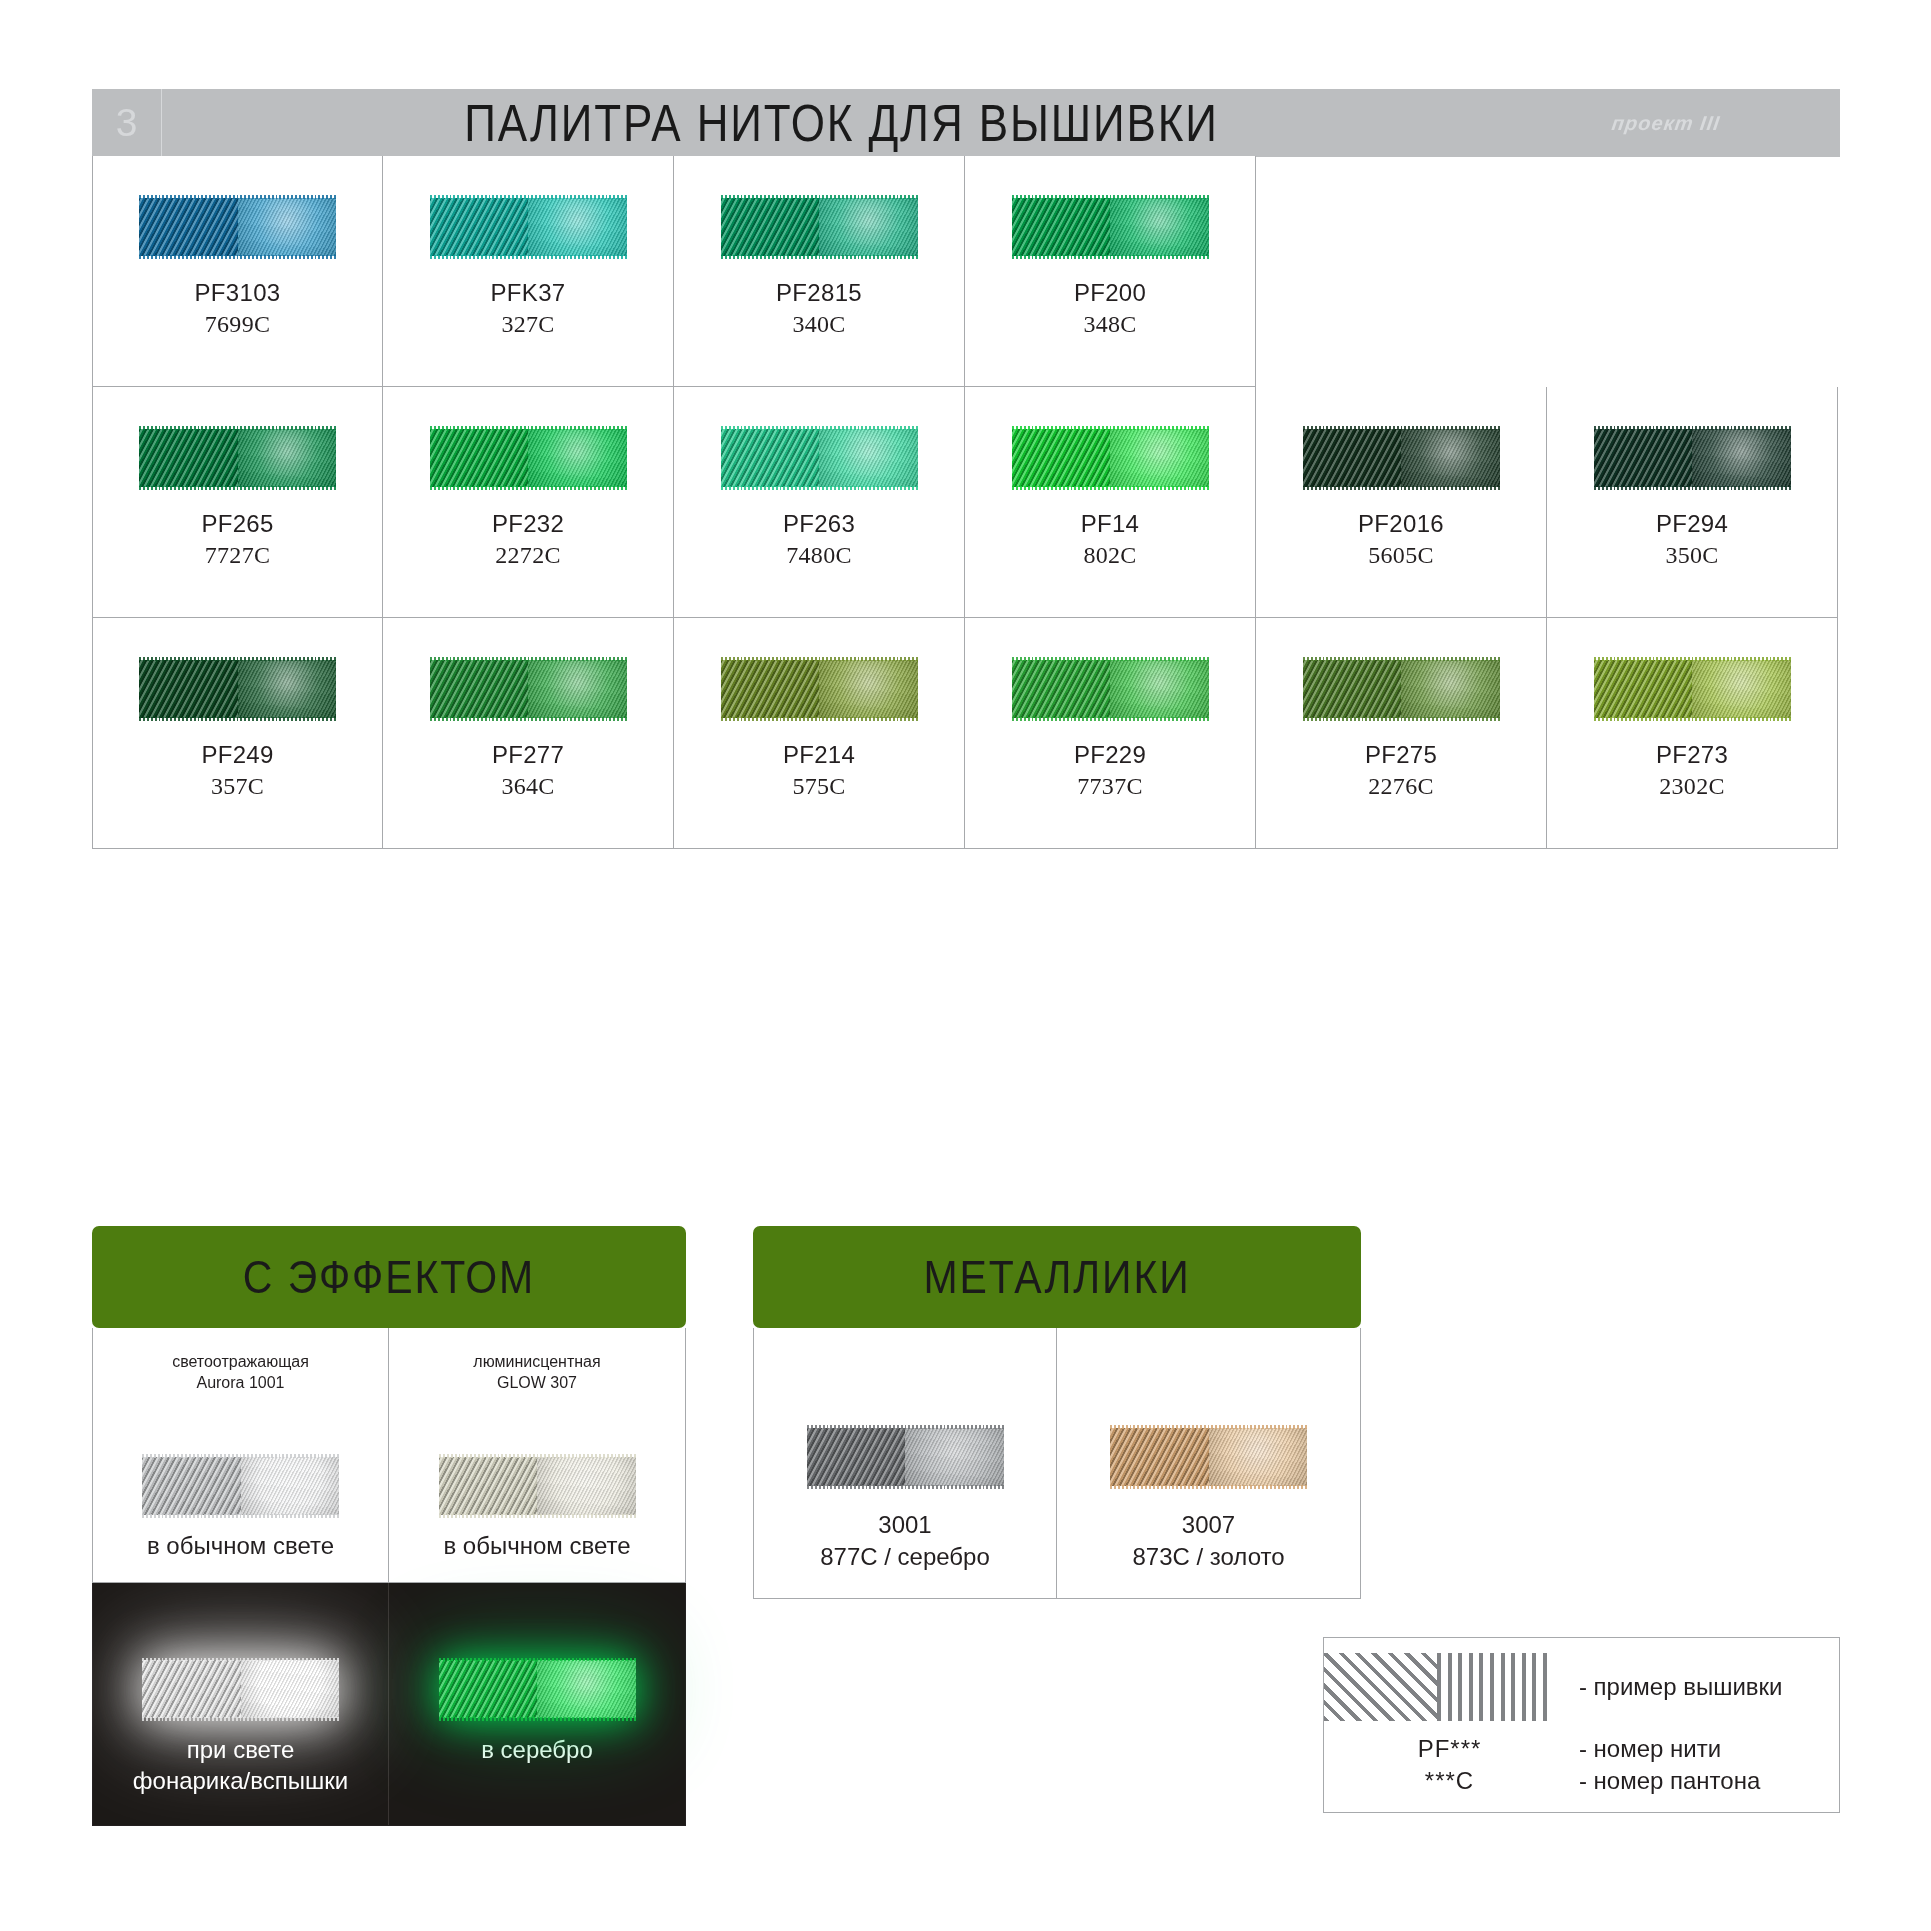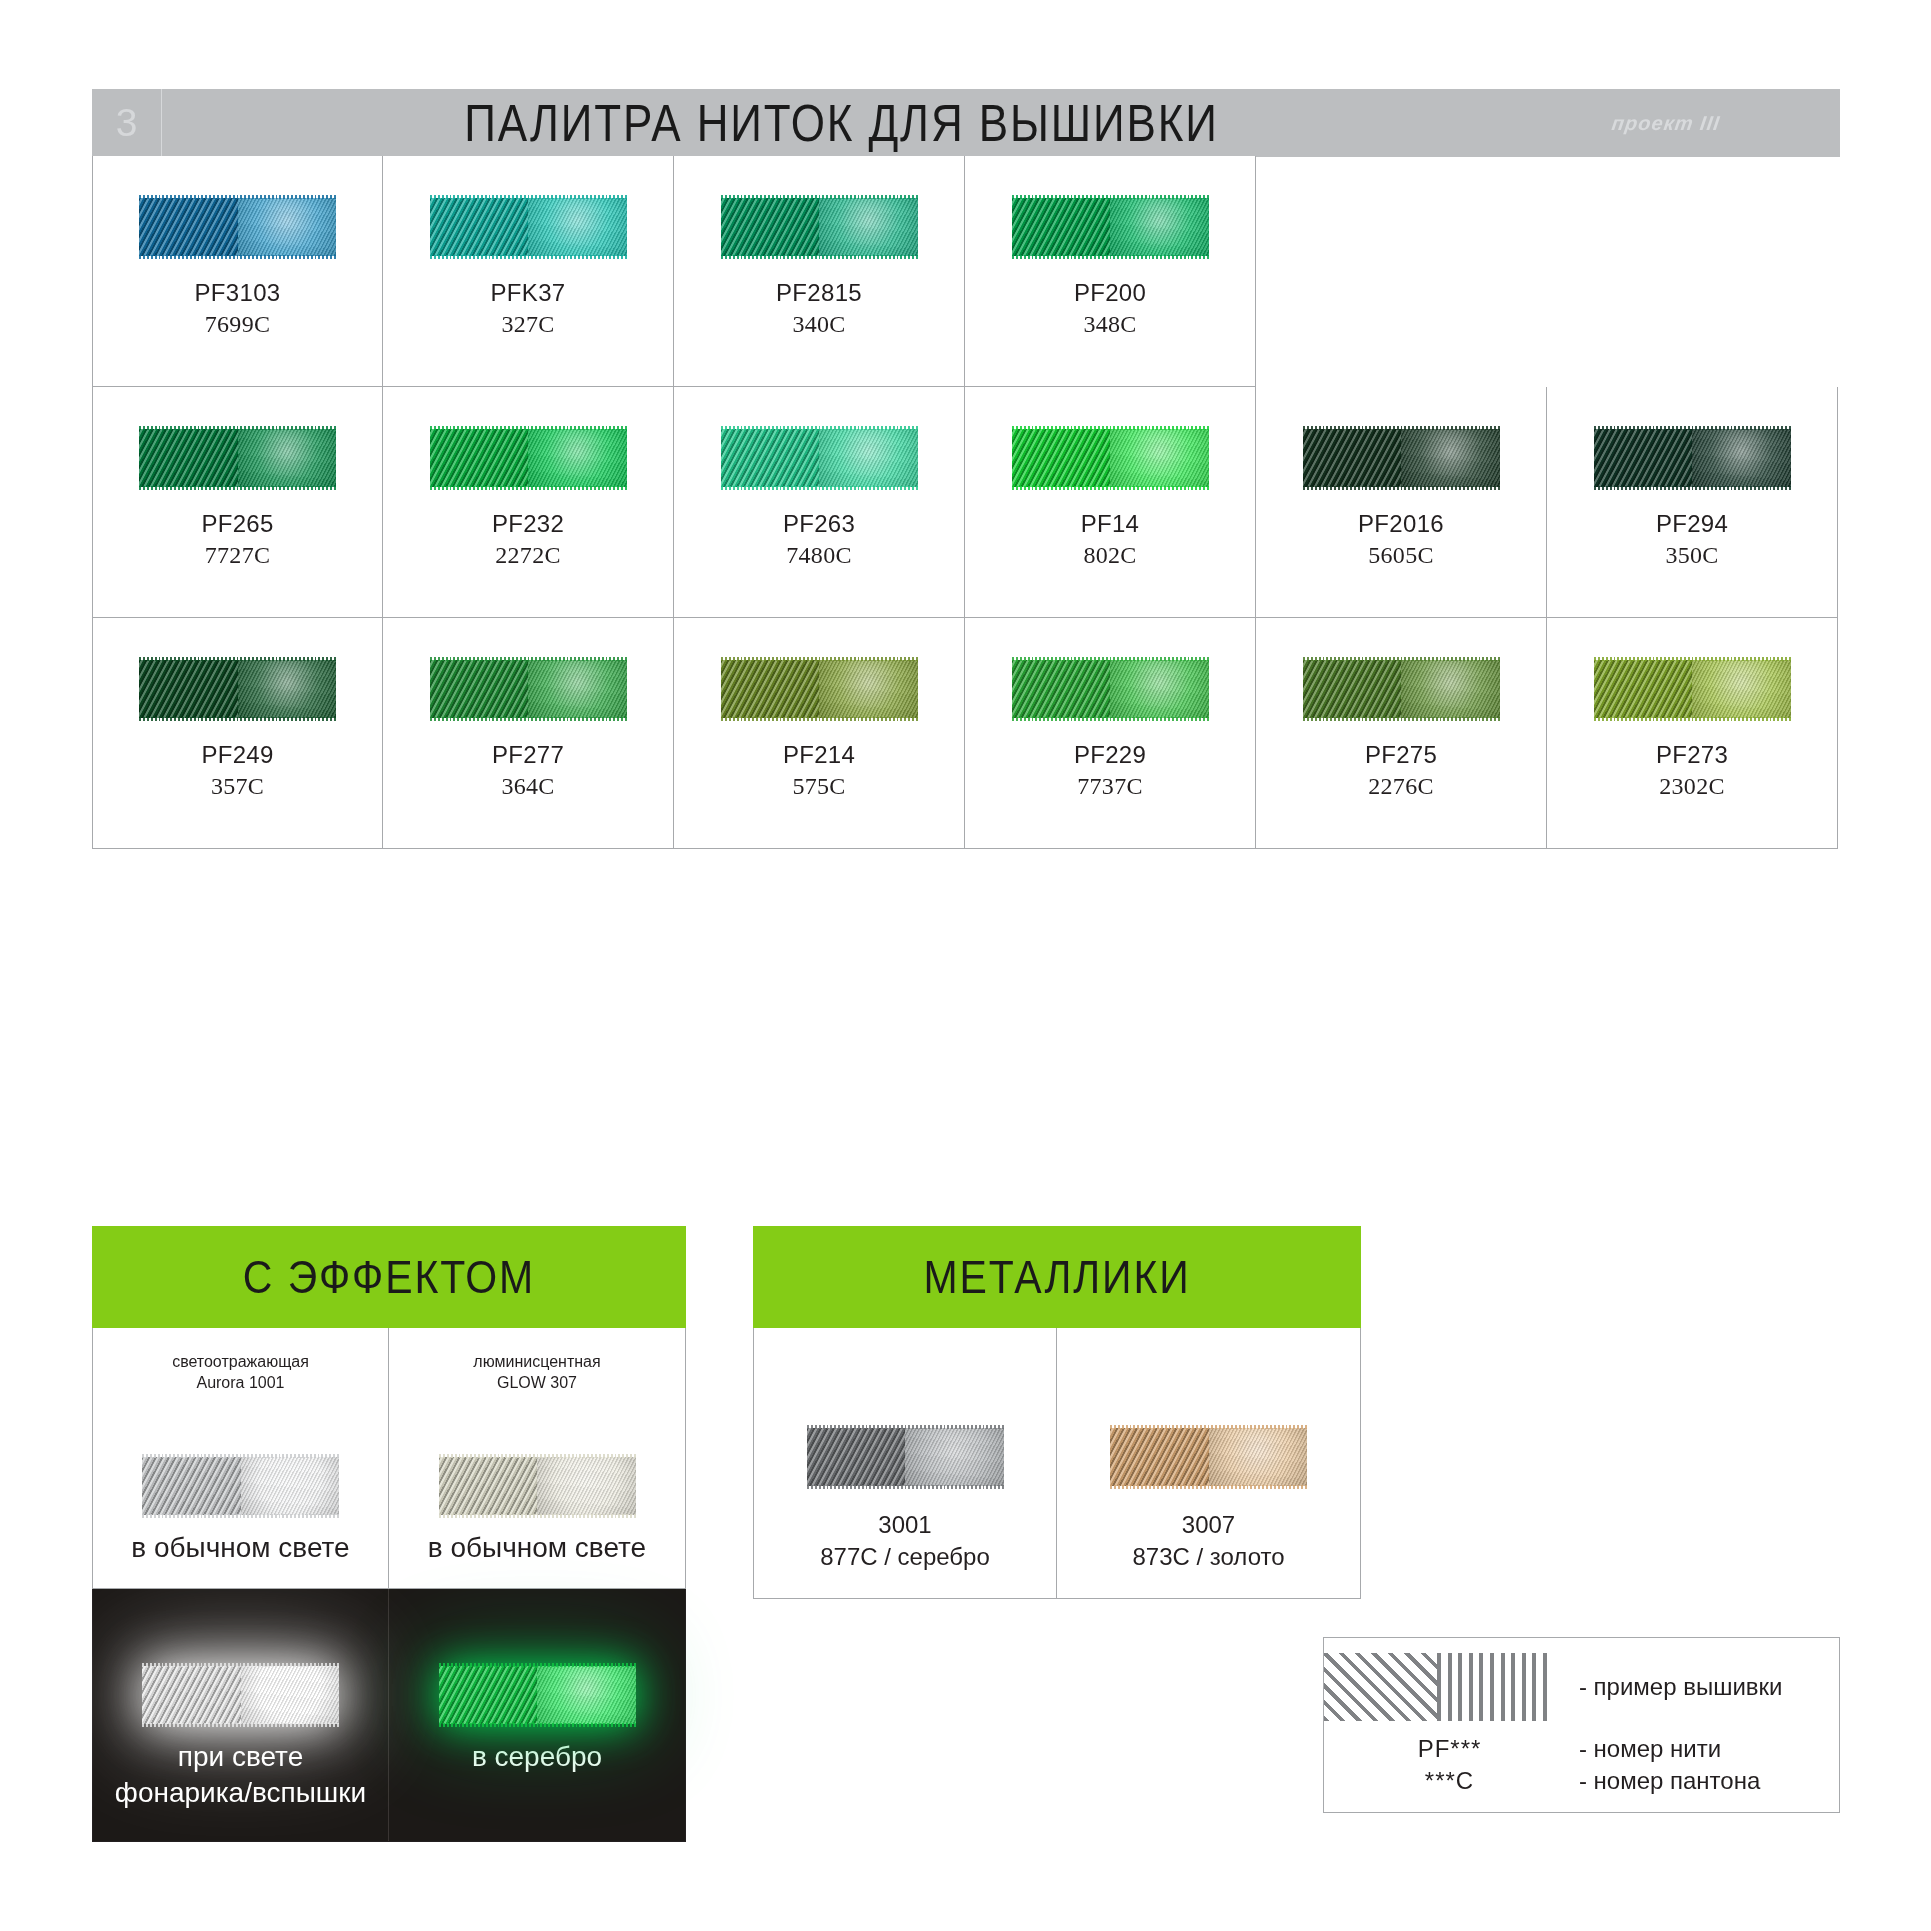--- a/index.html
+++ b/index.html
@@ -105,42 +105,43 @@
     letter-spacing:0.3px;
   }
   .cell-label .code{display:block;}
   .cell-label .pantone{display:block;font-family:Liberation Serif, serif;}
 
   
   .panel{
     position:absolute;box-sizing:border-box;
   }
   .panel-head{
-    background:#84cc16;display:flex;align-items:center;justify-content:center;
+    background:#4d7c0f;display:flex;align-items:center;justify-content:center;
     font-size:41px;font-weight:300;color:#1a1a1a;letter-spacing:1.9px;
     transform-origin:center;
+    border-radius:7px;
   }
   .panel-head span{transform:scaleY(1.12);display:inline-block;}
 
   
   .effects{left:92px;top:1226px;width:594px;}
   .effects .panel-head{height:102px;width:100%;}
   .effects-body{display:flex;border:1px solid #a7a9ac;border-top:none;}
   .effect-col{
     width:50%;box-sizing:border-box;background:#fff;
     display:flex;flex-direction:column;align-items:center;
   }
   .effect-col.first{border-right:1px solid #a7a9ac;}
   .effect-name{
     margin-top:23px;text-align:center;font-size:16px;line-height:1.34;
     color:#231f20;padding:0 5.8px;
   }
   .effect-swatch-wrap{margin-top:21px;}
   .effect-caption{
-    margin:15.4px 0 21px;text-align:center;font-size:28px;line-height:1.3;
+    margin:15.4px 0 21px;text-align:center;font-size:24px;line-height:1.3;
     color:#231f20;
   }
   .effects-dark{
     display:flex;background:#231f20;border:1px solid #231f20;border-top:none;
   }
   .dark-col{
     width:50%;box-sizing:border-box;background:#1c1917;
     display:flex;flex-direction:column;align-items:center;
     padding-bottom:29px;
   }

